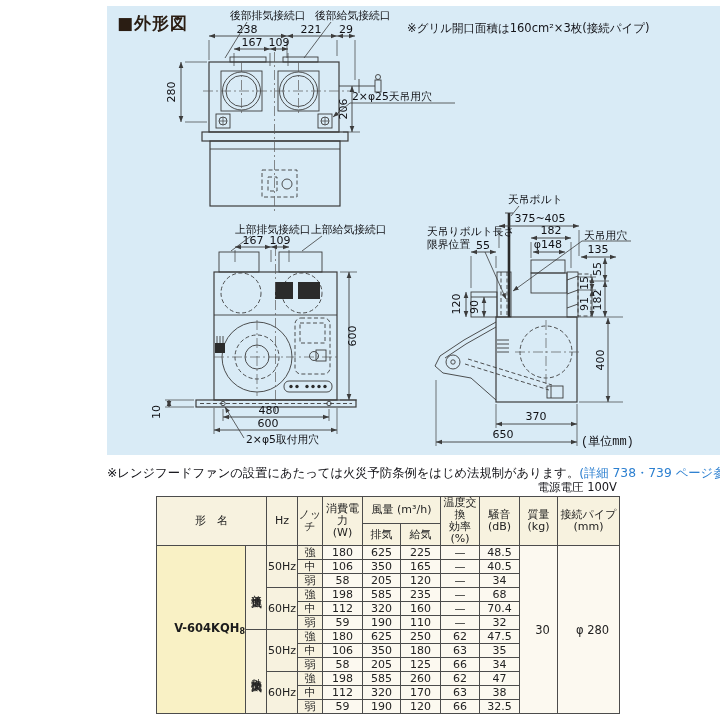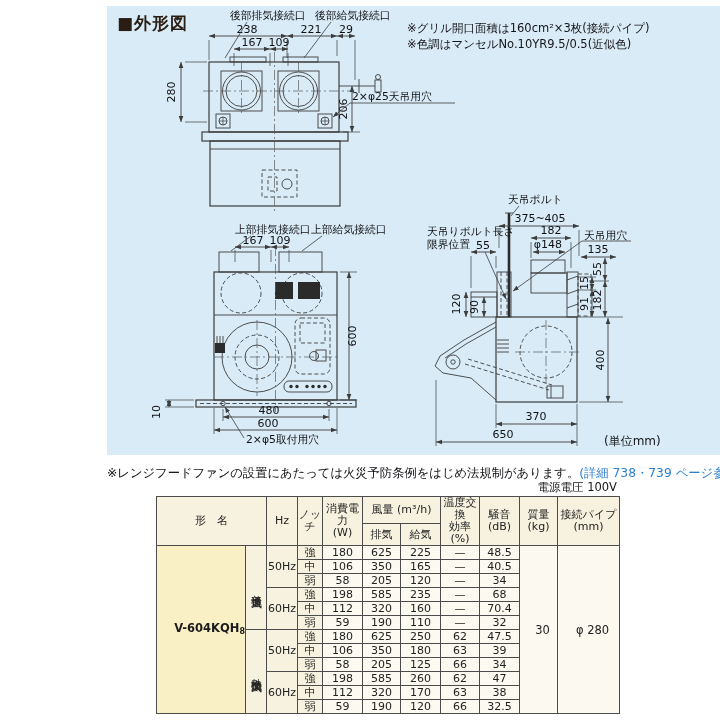--- a/index.html
+++ b/index.html
@@ -1,21 +1,21 @@
 <!DOCTYPE html>
 <html><head>
 <meta charset="utf-8">
 <style>
   html,body{margin:0;padding:0;background:#ffffff;}
   .page{position:relative;width:720px;height:720px;background:#ffffff;overflow:hidden;
         font-family:"DejaVu Sans",sans-serif;color:#1a1a1a;margin-left:19px;}
   .panel{position:absolute;left:88px;top:6px;width:632px;height:449px;background:#d9ebf6;}
   .title{position:absolute;left:98px;top:12px;font-size:17px;font-weight:bold;color:#2a1d13;letter-spacing:1px;}
   .topnotes{position:absolute;left:388px;top:20px;font-size:11.5px;line-height:16px;color:#15151a;}
-  .unitnote{position:absolute;left:585px;top:433px;font-size:12px;color:#15151a;}
+  .unitnote{position:absolute;left:562px;top:433px;font-size:12px;color:#15151a;font-family:Liberation Mono, monospace;}
   .caution{position:absolute;left:88px;top:465px;font-size:12.3px;color:#101015;white-space:nowrap;}
   .caution .lnk{color:#2b7fd0;}
   .powernote{position:absolute;left:440px;top:480px;width:158px;text-align:right;font-size:11.5px;color:#15151a;}
   svg.draw{position:absolute;left:0;top:0;}
   svg .b{fill:none;stroke:#3c3c3c;stroke-width:1.2;}
   svg .t{fill:none;stroke:#3c3c3c;stroke-width:0.9;}
   svg .dsh{fill:none;stroke:#3c3c3c;stroke-width:0.9;stroke-dasharray:4 2.5;}
   svg .cl{fill:none;stroke:#5a5a5a;stroke-width:0.7;stroke-dasharray:10 3 2 3;}
   svg .dim{stroke:#3c3c3c;stroke-width:0.9;fill:none;}
   svg .ext{stroke:#3c3c3c;stroke-width:0.7;}
@@ -40,21 +40,20 @@
   .vtxt{writing-mode:vertical-rl;text-orientation:upright;margin:0 auto;font-size:11px;line-height:1;letter-spacing:1px;}
 </style>
 </head>
 <body>
 
 <div class="page">
   <div class="panel"></div>
   <div class="title">■外形図</div>
   <div class="topnotes">
     <div>※グリル開口面積は160cm²×3枚(接続パイプ)</div>
-    <div>※色調はマンセルNo.10YR9.5/0.5(近似色)</div>
   </div>
 
   <svg class="draw" width="720" height="460" viewBox="0 0 720 460">
     <defs>
       <marker id="ar" viewBox="0 0 10 10" refX="9" refY="5" markerWidth="8" markerHeight="8" orient="auto-start-reverse">
         <path d="M0,1.5 L9,5 L0,8.5 z" fill="#3c3c3c"></path>
       </marker>
     </defs>
 
     <g>
@@ -403,21 +402,21 @@
         <td>250</td>
           <td>62</td>
         <td>47.5</td>
       </tr>
       <tr>
         <td class="lblcell">中</td>
         <td>106</td>
           <td>350</td>
         <td>180</td>
           <td>63</td>
-        <td>39</td>
+        <td>35</td>
       </tr>
       <tr>
         <td class="lblcell">弱</td>
         <td>58</td>
           <td>205</td>
         <td>125</td>
           <td>66</td>
         <td>34</td>
       </tr>
       <tr>

